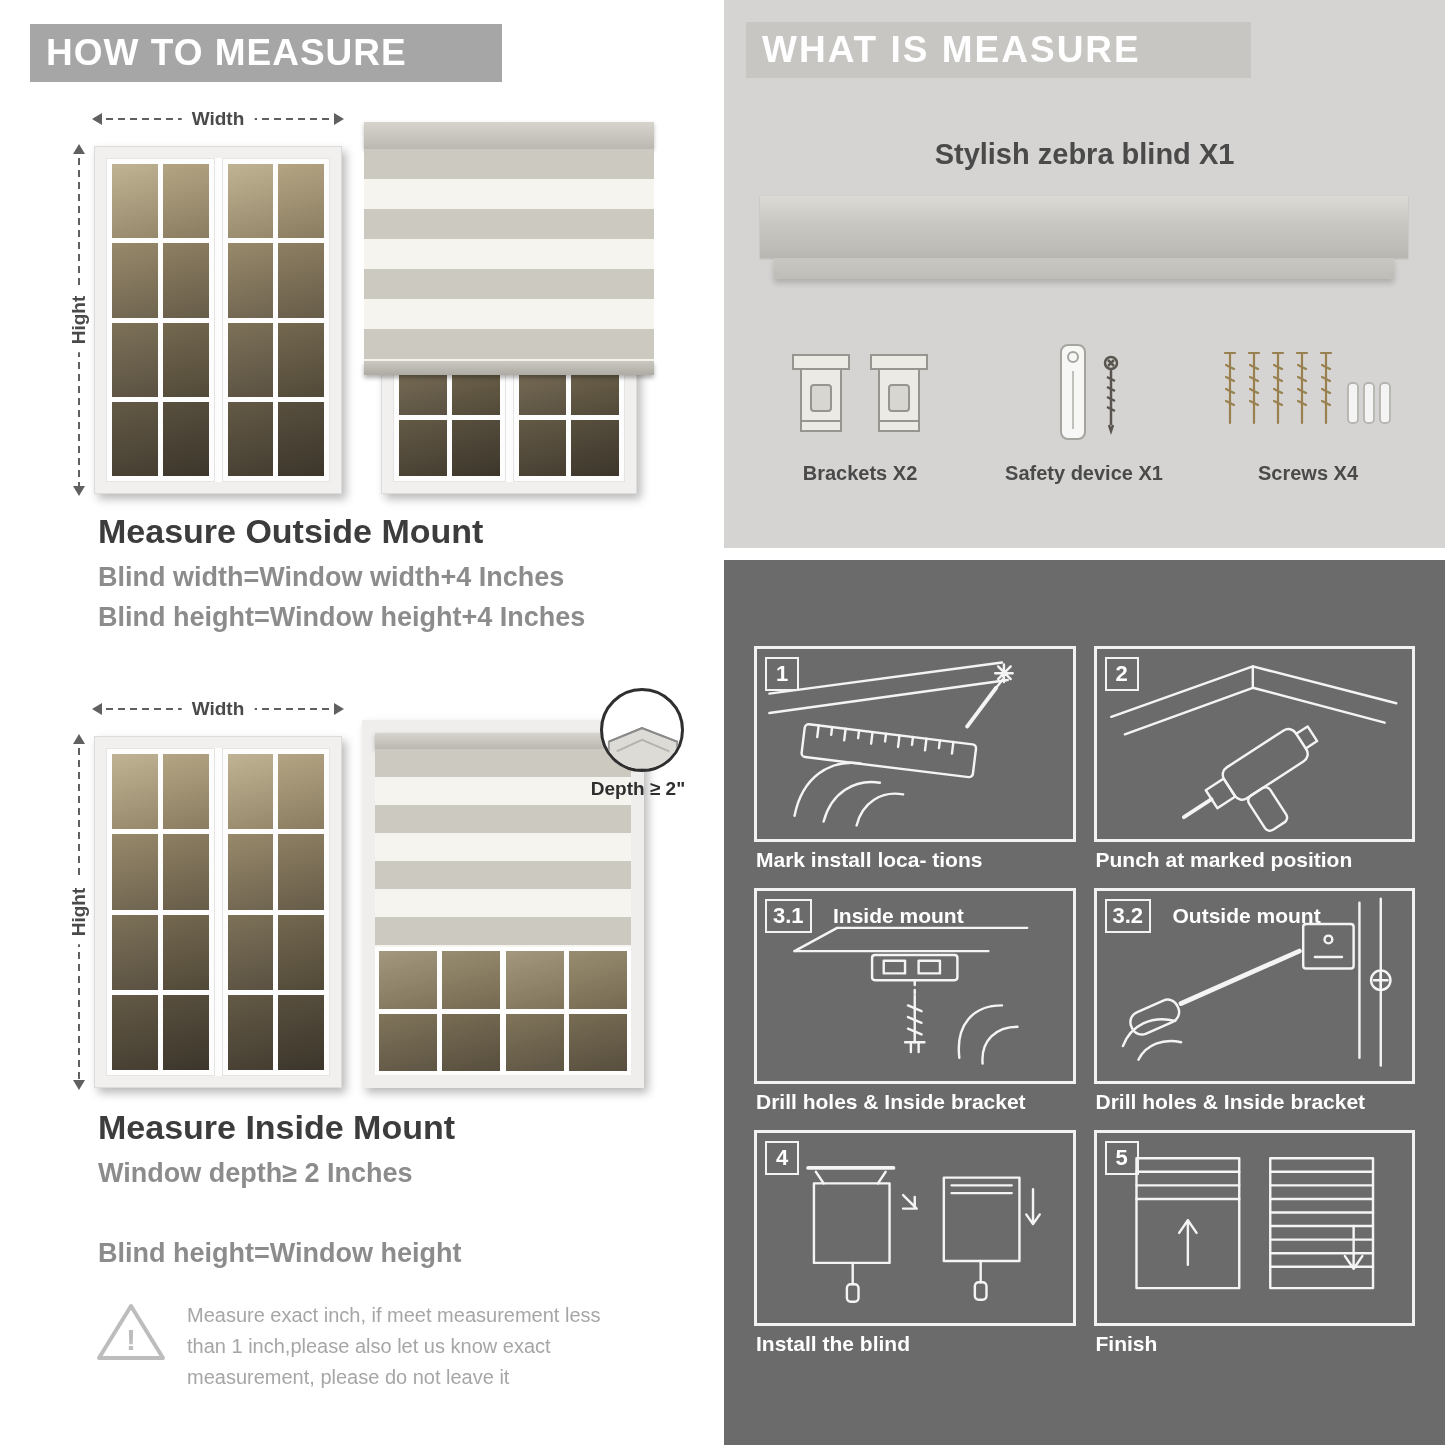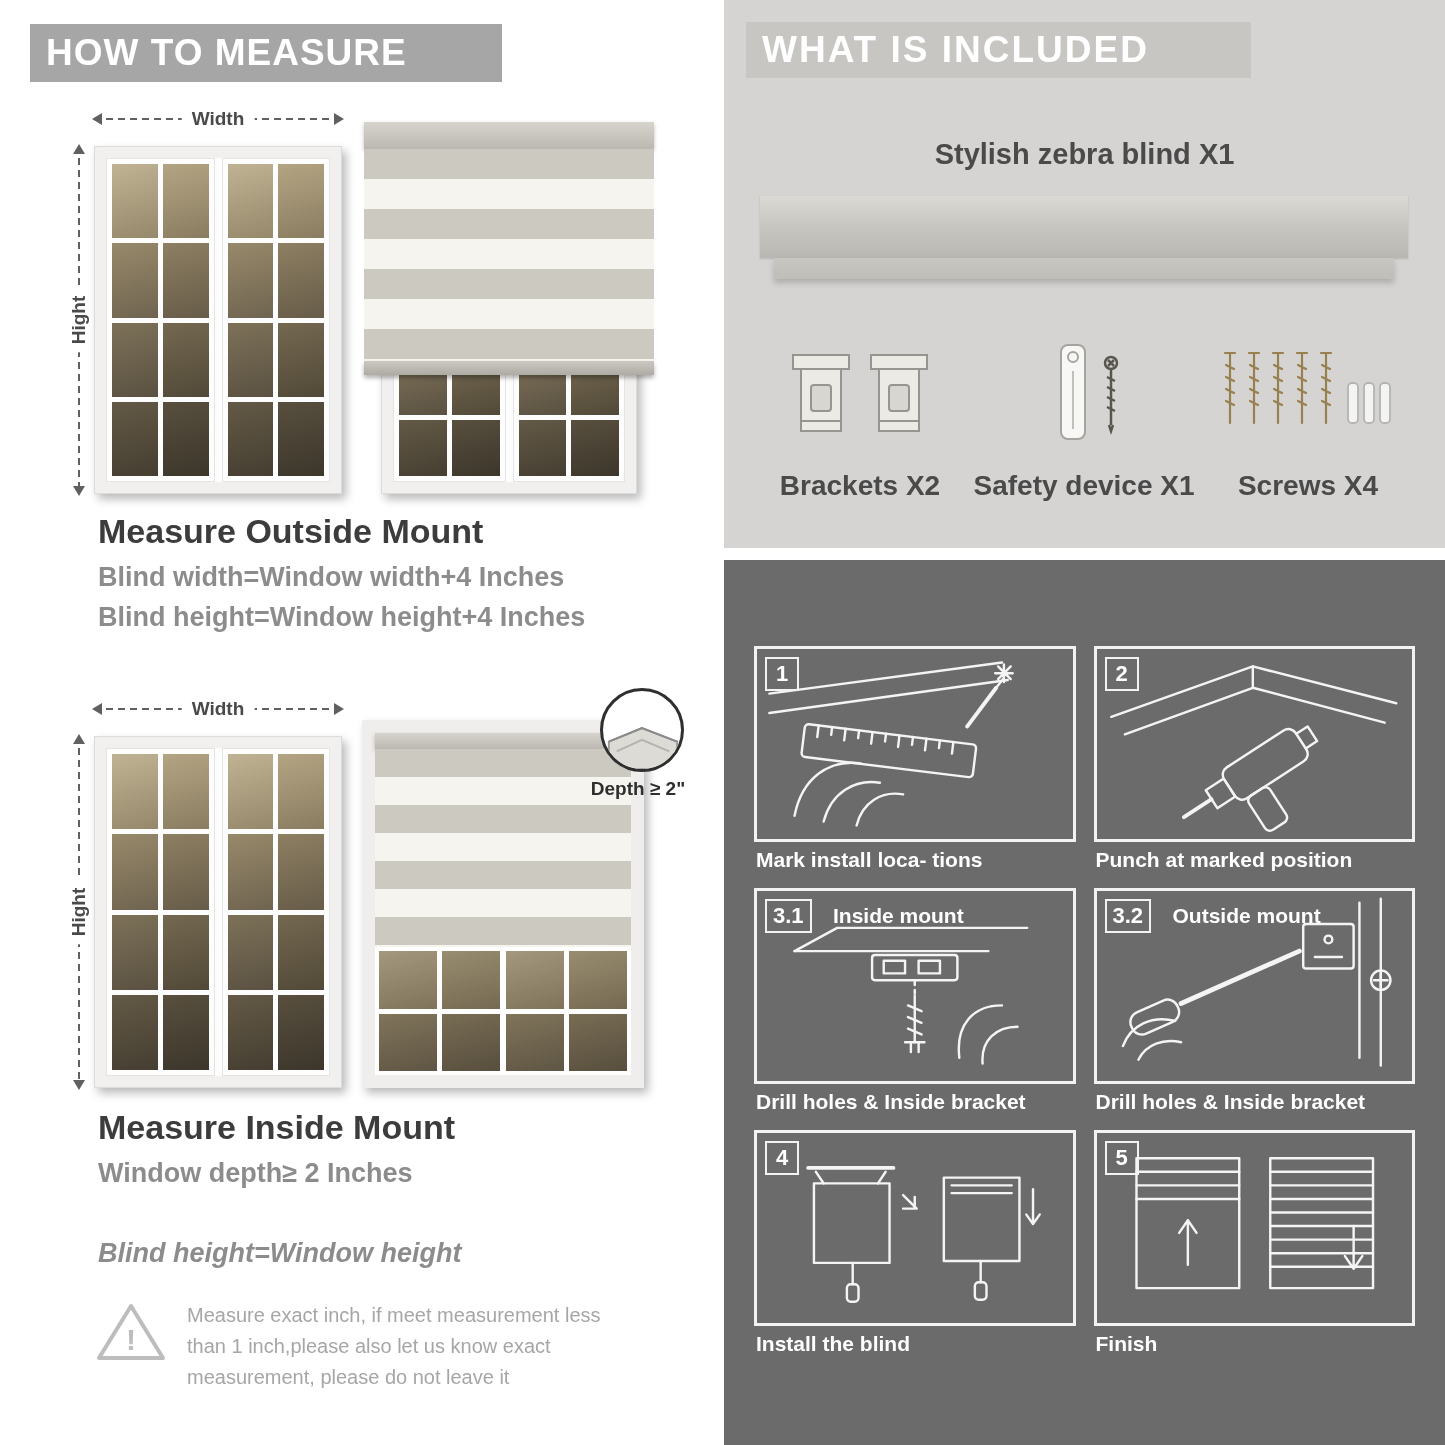--- a/index.html
+++ b/index.html
@@ -91,21 +91,21 @@
   .product-title { position:absolute; left:0; top:138px; width:100%; text-align:center;
     font-size:29px; font-weight:bold; color:#4a4a4a; }
   .headrail { position:absolute; left:36px; top:196px; width:648px; }
   .hr-top { height:62px; background:linear-gradient(180deg,#dcdad5 0%,#c9c7c1 45%,#b9b7b1 100%);
     box-shadow:0 1px 2px rgba(0,0,0,0.15); }
   .hr-lip { margin:0 14px; height:21px; background:linear-gradient(180deg,#c9c7c1,#bfbdb7);
     box-shadow:0 4px 6px rgba(0,0,0,0.18); }
   .items-row { position:absolute; left:36px; top:328px; width:648px; display:flex; justify-content:space-between; }
   .pack-item { display:flex; flex-direction:column; align-items:center; }
   .item-art { height:118px; display:flex; align-items:flex-end; justify-content:center; }
-  .item-label { text-align:center; font-size:28px; font-weight:bold; color:#4a4a4a; margin-top:24px; white-space:nowrap; }
+  .item-label { text-align:center; font-size:20px; font-weight:bold; color:#4a4a4a; margin-top:16px; white-space:nowrap; }
 
   
   .mount { left:724px; top:560px; width:721px; height:885px; background:#6b6b6b; }
   .mount-banner { position:absolute; left:16px; top:6px; width:586px; height:58px;
     background:#fff; color:#3b3b3b; font-size:35px; font-weight:bold; line-height:58px;
     padding-left:22px; letter-spacing:0.5px; }
   .steps-grid { position:absolute; left:30px; top:86px; width:661px;
     display:grid; grid-template-columns:1fr 1fr; column-gap:18px; row-gap:12px; }
   .step-panel { position:relative; height:196px; border:3px solid #f2f2f2; }
   .step-num { position:absolute; top:8px; left:8px; min-width:34px; height:34px; padding:0 6px;
@@ -246,33 +246,33 @@
           <path d="M6 52 L40 38 L76 52 L76 80 L6 80 Z" fill="#dddbd6" stroke="#9b9b9b" stroke-width="2"></path>
           <path d="M6 52 L40 38 L76 52" fill="none" stroke="#8a8a8a" stroke-width="2"></path>
           <path d="M14 62 L40 50 L68 62" fill="none" stroke="#b5b3ae" stroke-width="2"></path>
         </svg>
       </div>
       <div class="depth-label">Depth ≥ 2"</div>
     </div>
 
     <h2 class="mtitle" style="top:1108px;">Measure Inside Mount</h2>
     <p class="mline" style="top:1158px;">Window depth≥ 2 Inches</p>
-    <p class="mline" style="top:1238px;font-style:italic;">Blind height=Window height</p>
+    <p class="mline" style="top:1238px;">Blind height=Window height</p>
 
     <div class="warning">
       <svg class="warn-tri" viewBox="0 0 72 64">
         <path d="M36 6 L68 58 L4 58 Z" fill="none" stroke="#bdbdbd" stroke-width="4" stroke-linejoin="round"></path>
         <text x="36" y="50" text-anchor="middle" font-size="30" font-weight="bold" fill="#bdbdbd">!</text>
       </svg>
       <p class="warn-text">Measure exact inch, if meet measurement less than 1 inch,please also let us know exact measurement, please do not leave it</p>
     </div>
   </section>
 
   <section class="included">
-    <div class="included-banner">WHAT IS INCLUDED</div>
+    <div class="included-banner">WHAT IS MEASURE</div>
     <div class="product-title">Stylish zebra blind X1</div>
 
     <div class="headrail">
       <div class="hr-top"></div>
       <div class="hr-lip"></div>
     </div>
 
     <div class="items-row">
       <div class="pack-item" style="width:200px;">
         <div class="item-art">

